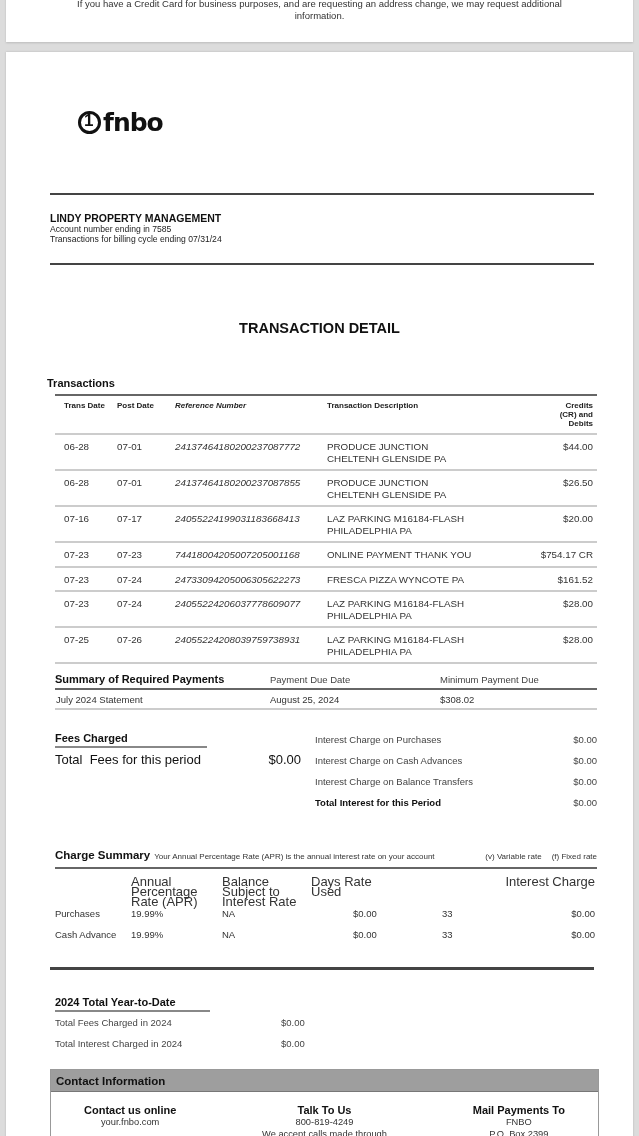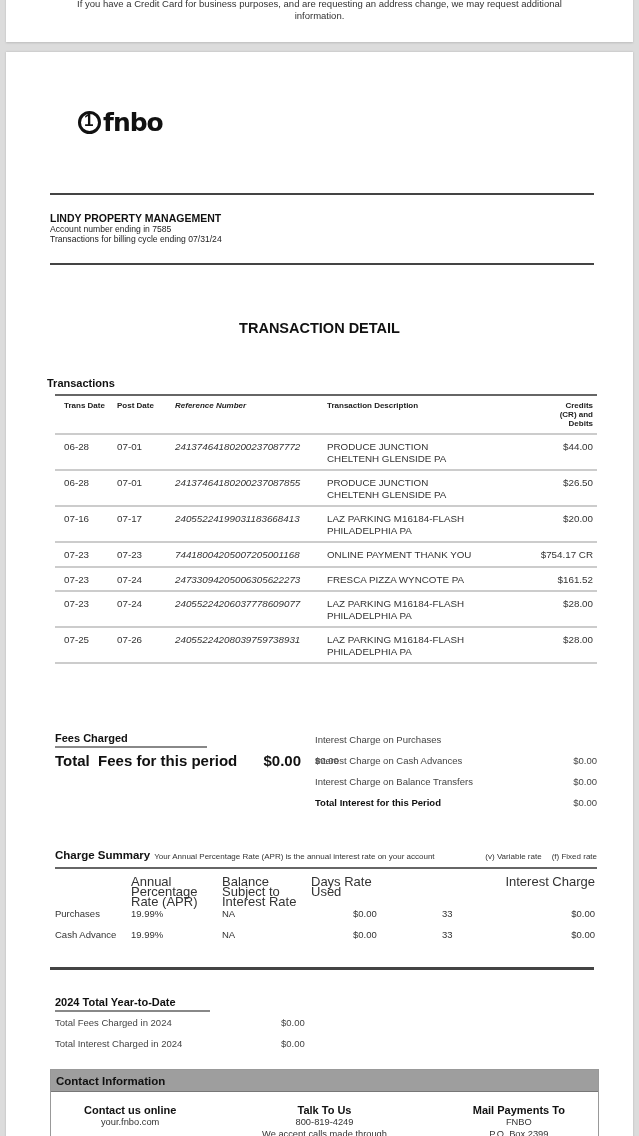--- a/index.html
+++ b/index.html
@@ -54,21 +54,21 @@
   .srp .row { display: flex; height: 20px; align-items: center; border-bottom: 2px solid #ccc; color: #333; }
   .srp .a { width: 215px; padding-left: 0; }
   .srp .b { width: 170px; }
   .srp .c { flex: 1; }
   .srp .hdr .a { font-size: 11px; font-weight: bold; color: #111; }
   .srp .hdr .b, .srp .hdr .c { font-size: 9.5px; color: #444; }
   .srp .row .a { padding-left: 1px; }
 
   .fees { position: absolute; left: 49px; top: 676px; width: 152px; }
   .fees .ttl { height: 20px; line-height: 20px; border-bottom: 2px solid #888; }
-  .fees-total { position: absolute; left: 49px; top: 700px; width: 246px; font-size: 15px; font-weight: bold; display: flex; justify-content: space-between; color: #111; }
+  .fees-total { position: absolute; left: 49px; top: 700px; width: 246px; font-size: 13px; font-weight: normal; display: flex; justify-content: space-between; color: #111; }
 
   .interest { position: absolute; left: 309px; top: 676px; width: 282px; font-size: 9.5px; }
   .interest .ttl { height: 20px; line-height: 20px; border-bottom: 2px solid #888; width: 187px; }
   .interest .row { display: flex; justify-content: space-between; height: 21px; line-height: 21px; color: #444; }
   .interest .row.bold { font-weight: bold; color: #111; }
   .interest .row.bold .v { font-weight: normal; color: #444; }
 
   .cs { position: absolute; left: 49px; top: 797px; width: 542px; }
   .cs .hdr { display: flex; align-items: baseline; justify-content: space-between; height: 20px; border-bottom: 2px solid #666; }
   .cs .hdr .t { font-size: 11.5px; font-weight: bold; color: #111; }
@@ -198,31 +198,43 @@
         <td class="c3">24055224208039759738931</td>
         <td class="c4">
             <div>LAZ PARKING M16184-FLASH</div>
             <div>PHILADELPHIA PA</div>
           </td>
         <td class="c5">$28.00</td>
       </tr>
     </tbody>
   </table>
 
+  <div class="srp">
+    <div class="hdr">
+      <div class="a">Summary of Required Payments</div>
+      <div class="b">Payment Due Date</div>
+      <div class="c">Minimum Payment Due</div>
+    </div>
+    <div class="row">
+      <div class="a">July 2024 Statement</div>
+      <div class="b">August 25, 2024</div>
+      <div class="c">$308.02</div>
+    </div>
+  </div>
 
   <div class="fees">
     <div class="ttl sec-title">Fees Charged</div>
   </div>
   <div class="fees-total">
     <span style="white-space:pre;">Total  Fees for this period</span>
     <span>$0.00</span>
   </div>
 
   <div class="interest">
-    <div class="row" style="margin-top:1px;flex-direction:column;">
+    <div class="row" style="margin-top:1px;">
       <span>Interest Charge on Purchases</span>
       <span class="v">$0.00</span>
     </div>
     <div class="row">
       <span>Interest Charge on Cash Advances</span>
       <span class="v">$0.00</span>
     </div>
     <div class="row">
       <span>Interest Charge on Balance Transfers</span>
       <span class="v">$0.00</span>

